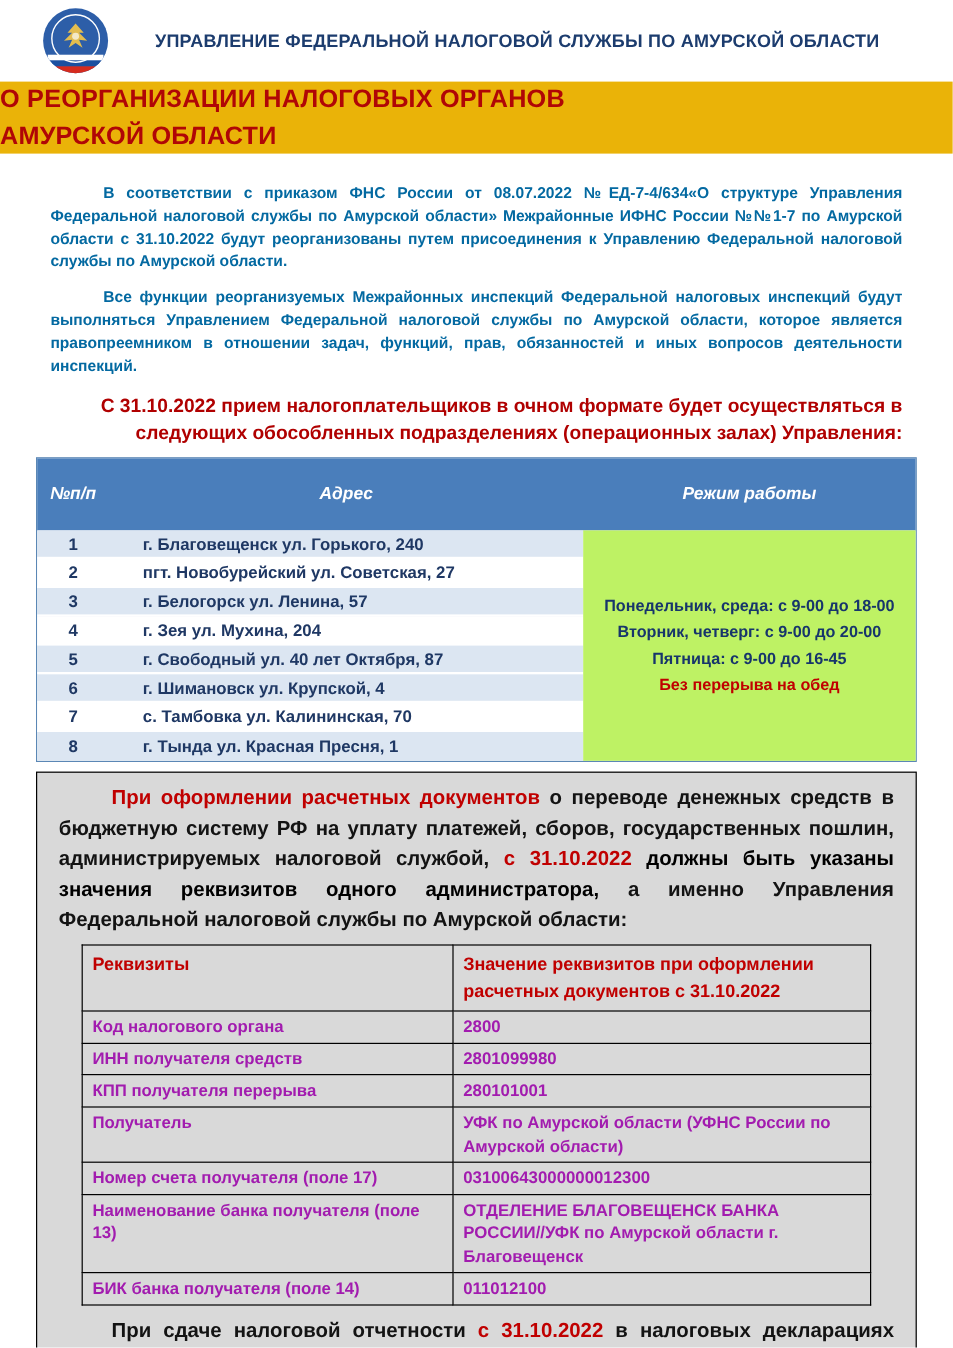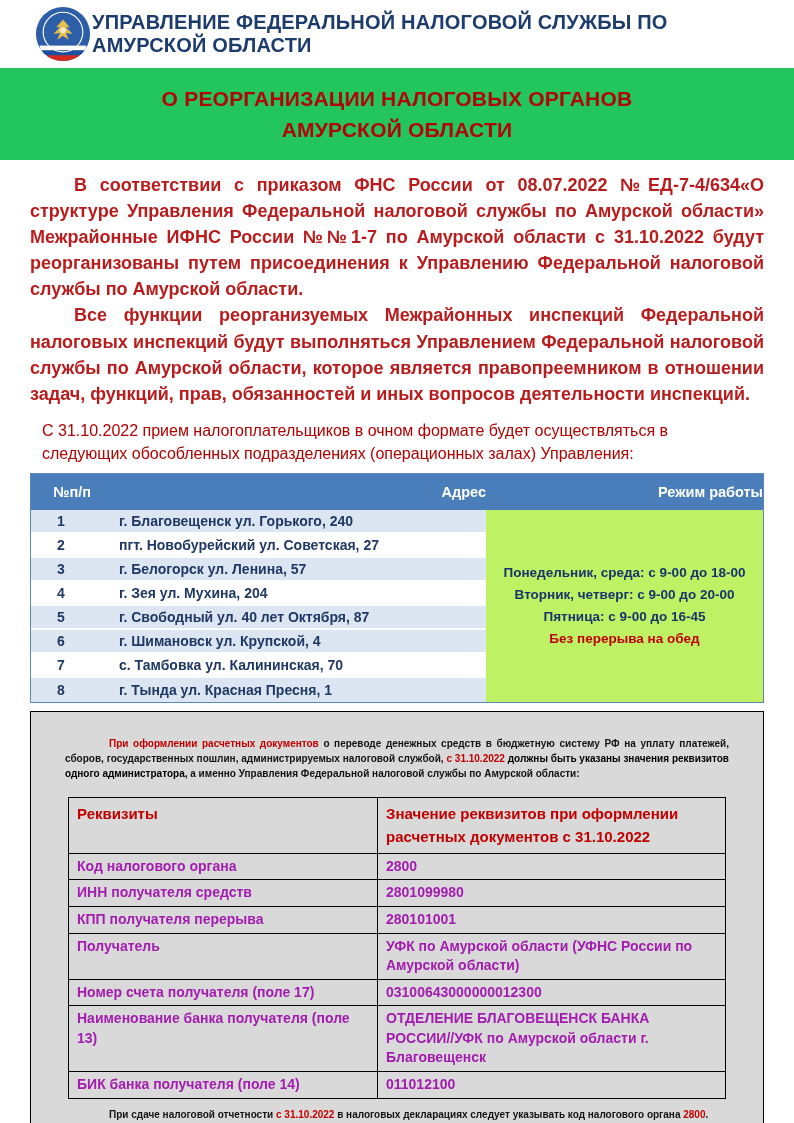--- a/index.html
+++ b/index.html
@@ -3,50 +3,50 @@
 <meta charset="utf-8">
 <style>
   html,body{margin:0;padding:0;}
   body{
     width:794px;height:1123px;overflow:hidden;background:#ffffff;
     font-family:"Liberation Sans",sans-serif;
   }
   
   .header{display:flex;align-items:center;height:68px;padding:0 14px 0 34px;box-sizing:border-box;background:#ffffff;}
   .logo{width:58px;height:58px;flex:none;}
-  .org-title{flex:1;text-align:left;color:#1c3c6e;font-weight:700;font-size:20px;letter-spacing:.2px;padding-right:10px;}
+  .org-title{flex:1;text-align:center;color:#1c3c6e;font-weight:700;font-size:15px;letter-spacing:.2px;padding-right:10px;}
   
-  .banner{background:#22c55e;height:92px;display:flex;flex-direction:column;justify-content:center;text-align:center;
+  .banner{background:#eab308;height:60px;display:flex;flex-direction:column;justify-content:center;text-align:left;
           color:#b00606;font-weight:700;font-size:21px;line-height:1.5;letter-spacing:.2px;}
   
   .content{padding:12px 30px 0;}
-  .para{color:#b91c1c;font-weight:700;font-size:18px;line-height:1.45;text-align:justify;text-indent:44px;margin:0;}
-  .red-heading{color:#b00000;font-weight:400;font-size:16px;line-height:1.45;text-align:left;margin:12px auto 8px;max-width:710px;}
+  .para{color:#0369a1;font-weight:700;font-size:13px;line-height:1.45;text-align:justify;text-indent:44px;margin:12px;}
+  .red-heading{color:#b00000;font-weight:700;font-size:16px;line-height:1.45;text-align:right;margin:12px auto 8px;max-width:710px;}
   
   .t1{margin:2px 30px 0;border:1px solid #5b87b5;}
   .t1-head{display:flex;background:#4a7ebb;color:#ffffff;font-weight:700;font-size:14.5px;}
-  .t1-head>div{padding:10px 0;text-align:right;}
+  .t1-head>div{padding:22px 0;text-align:center;font-style:italic;}
   .h-num{width:60px;}
   .h-addr{width:395px;}
   .h-sched{flex:1;}
   .t1-body{display:flex;}
   .t1-left{width:455px;flex:none;}
   .t1-row{display:flex;align-items:center;height:22px;border-bottom:2px solid #ffffff;
           color:#1f3864;font-weight:700;font-size:14px;}
   .t1-row:last-child{border-bottom:none;height:24px;}
   .t1-row.blue{background:#dce6f2;}
   .t1-row.white{background:#ffffff;}
   .num-cell{width:60px;text-align:center;flex:none;}
   .addr-cell{padding-left:28px;}
   .t1-right{flex:1;background:#bef264;display:flex;flex-direction:column;justify-content:center;align-items:center;
             text-align:center;color:#17356b;font-weight:700;font-size:13.5px;line-height:1.65;}
   .sched-note{color:#c00000;}
   
   .gray-box{margin:8px 30px 0;background:#d9d9d9;border:1px solid #000000;padding:8px 18px 10px;box-sizing:border-box;}
-  .gb-para{color:#131313;font-weight:700;font-size:10px;line-height:1.5;text-align:justify;text-indent:44px;margin:16px;}
+  .gb-para{color:#131313;font-weight:700;font-size:17px;line-height:1.5;text-align:justify;text-indent:44px;margin:0;}
   .red{color:#c00000;}
   .strong{color:#000000;}
   .t2{width:calc(100% - 38px);margin:7px auto 0;border-collapse:collapse;}
   .t2 td{border:1px solid #000000;padding:3px 8px;font-weight:700;font-size:14px;line-height:1.4;vertical-align:top;color:#a21caf;}
   .t2 .lbl{width:292px;}
   .t2 tr.hdr td{color:#c00000;font-size:15px;line-height:1.55;padding:4px 8px;}
   .gb-closing{margin-top:8px;}
 </style>
 </head>
 <body>

